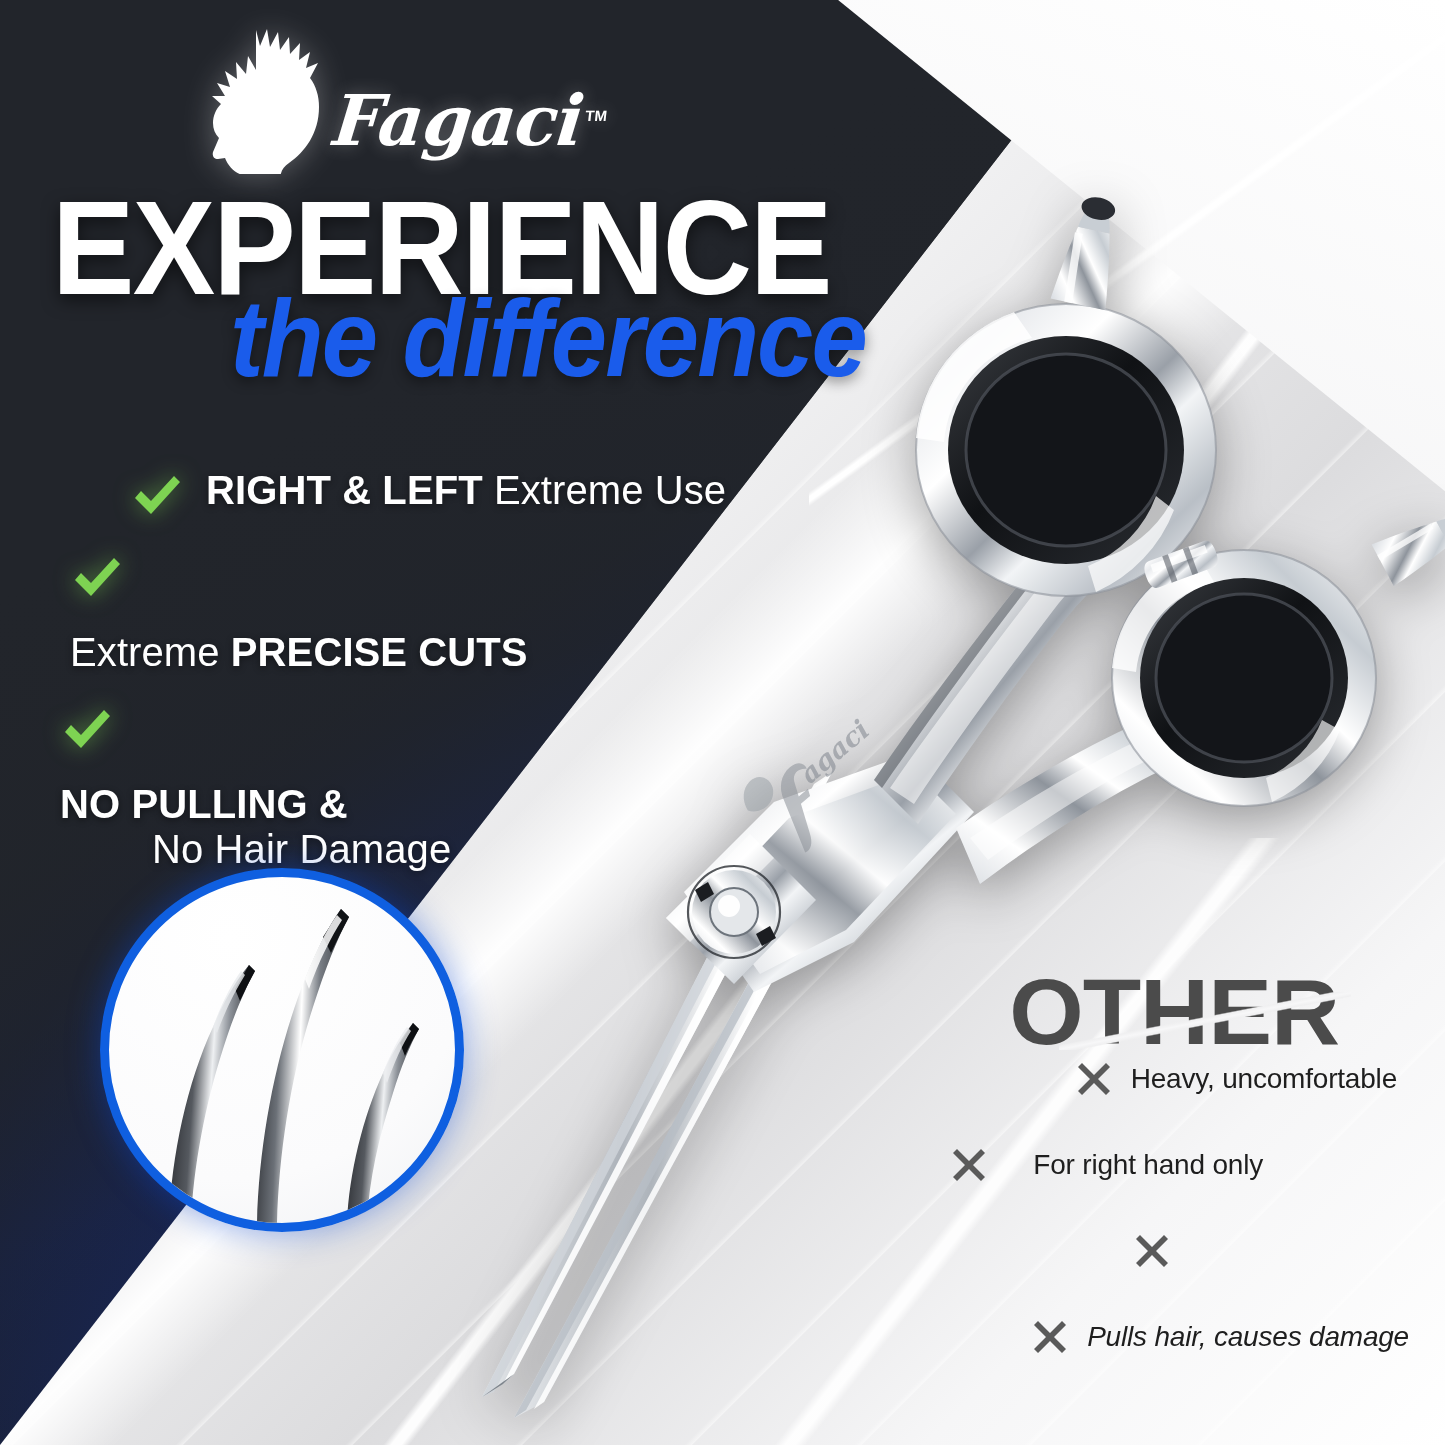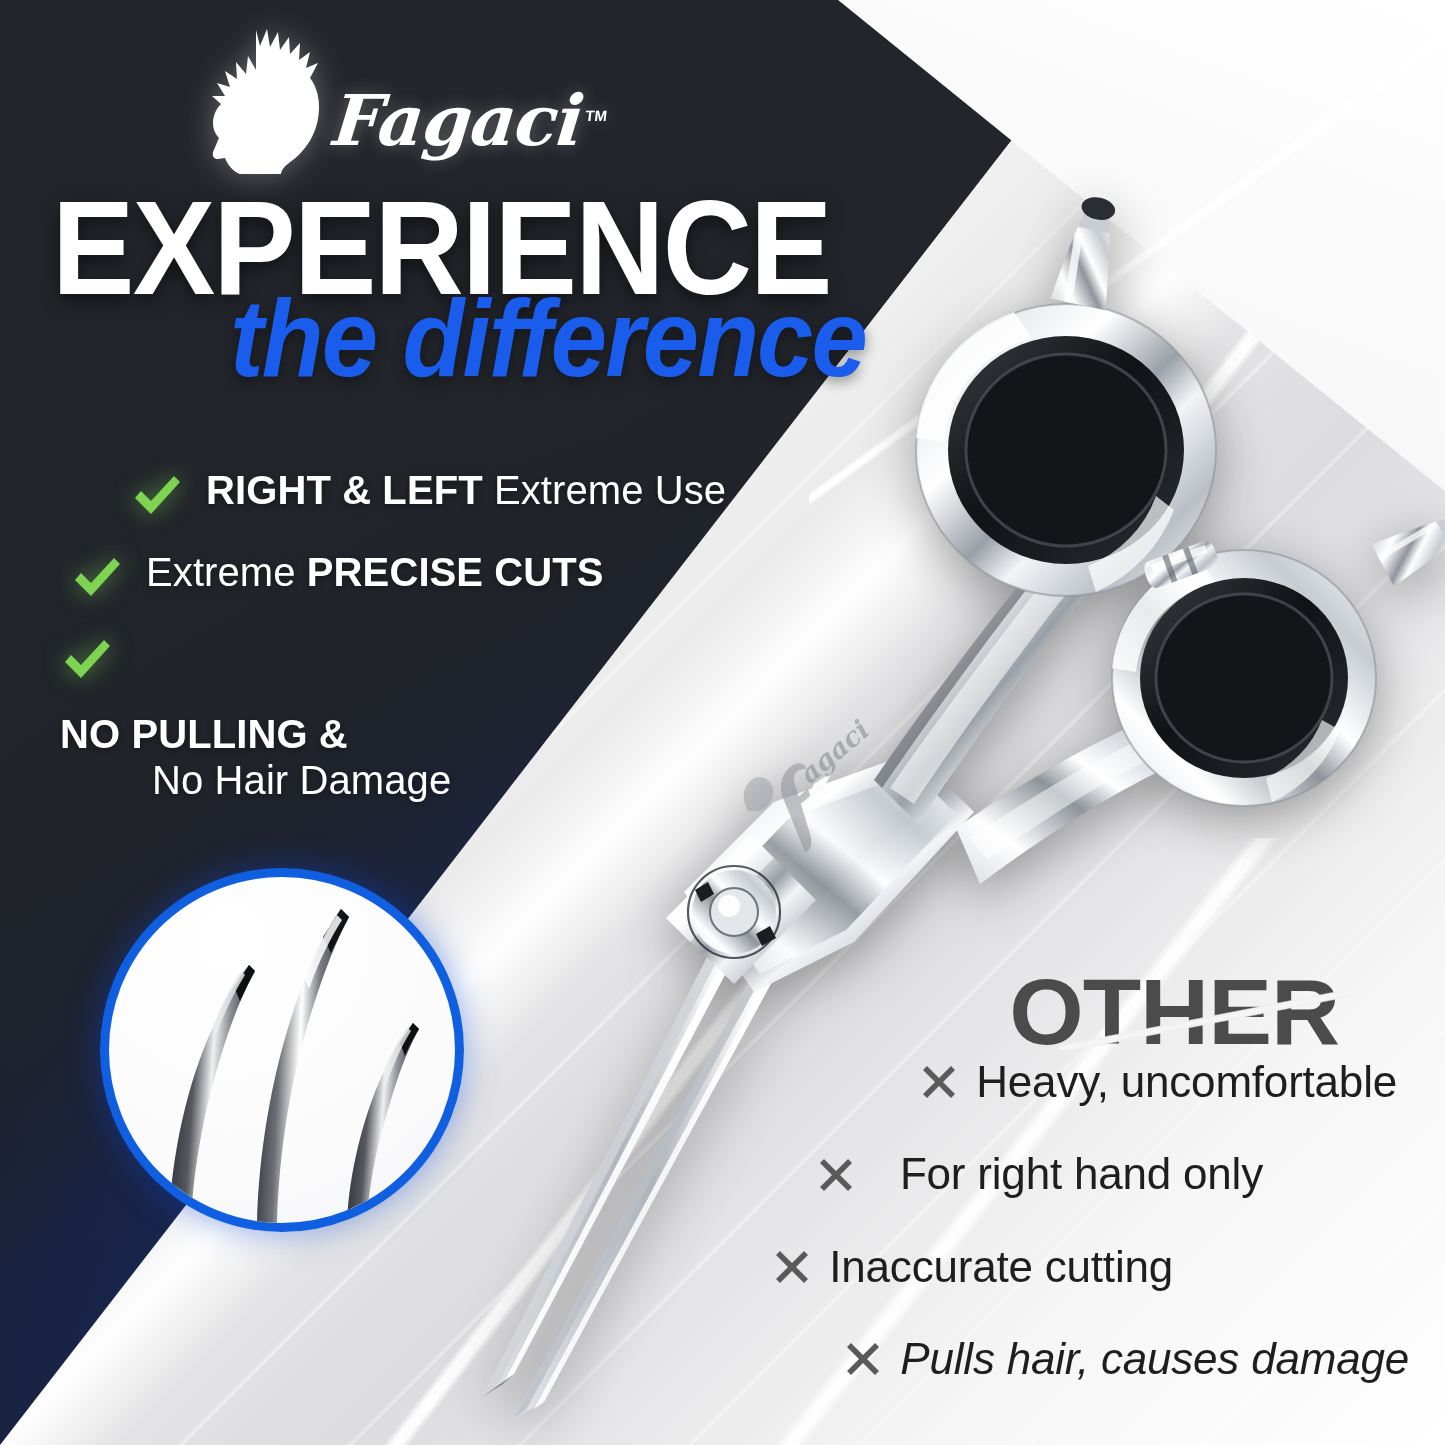--- a/index.html
+++ b/index.html
@@ -128,21 +128,21 @@
   
   .pros{
     position:absolute;left:60px;top:466px;width:860px;
   }
   .pro-row{
     display:flex;align-items:flex-start;gap:22px;
     margin-bottom:24px;
   }
   .pro-row[data-idx="0"]{margin-left:132px;}
   .pro-row[data-idx="1"]{margin-left:70px;}
-  .pro-row[data-idx="2"]{margin-left:10px;}
+  .pro-row[data-idx="2"]{margin-left:10px;flex-direction:column;}
   .pro-row[data-idx="3"]{margin-left:0px;margin-top:2px;flex-direction:column;}
 
   .check-icon{
     flex:0 0 auto;width:54px;height:54px;margin-top:4px;
     filter:drop-shadow(0 0 11px rgba(126,211,82,.65));
   }
   .pro-text{
     color:#ffffff;
     font-size:40px;line-height:1.14;
     font-weight:400;
@@ -192,21 +192,21 @@
     margin-bottom:44px;
   }
   .con-row[data-idx="0"]{margin-right:26px;}
   .con-row[data-idx="1"]{margin-right:160px;gap:43px;}
   .con-row[data-idx="2"]{margin-right:250px;}
   .con-row[data-idx="3"]{margin-right:14px;margin-bottom:0;font-style:italic;}
 
   .x-icon{flex:0 0 auto;width:42px;height:42px;}
   .con-text{
     color:#1e1e1e;
-    font-size:44px;line-height:1.1;
+    font-size:28px;line-height:1.1;
     font-weight:400;
     letter-spacing:-.2px;
     white-space:nowrap;
   }
 
   
   .scissors{
     position:absolute;left:214px;top:112px;
     width:1232px;height:1320px;
     pointer-events:none;
@@ -433,21 +433,20 @@
       <svg class="x-icon" viewBox="0 0 42 42">
         <path d="M5 9 L9 5 L21 17 L33 5 L37 9 L25 21 L37 33 L33 37 L21 25 L9 37 L5 33 L17 21 Z" fill="#5a5a5a"></path>
       </svg>
       <div class="con-text">For right hand only</div>
     </div>
 
     <div class="con-row" data-idx="2">
       <svg class="x-icon" viewBox="0 0 42 42">
         <path d="M5 9 L9 5 L21 17 L33 5 L37 9 L25 21 L37 33 L33 37 L21 25 L9 37 L5 33 L17 21 Z" fill="#5a5a5a"></path>
       </svg>
-      <div class="con-text">Inaccurate cutting</div>
     </div>
 
     <div class="con-row" data-idx="3">
       <svg class="x-icon" viewBox="0 0 42 42">
         <path d="M5 9 L9 5 L21 17 L33 5 L37 9 L25 21 L37 33 L33 37 L21 25 L9 37 L5 33 L17 21 Z" fill="#5a5a5a"></path>
       </svg>
       <div class="con-text">Pulls hair, causes damage</div>
     </div>
 
   </div>

